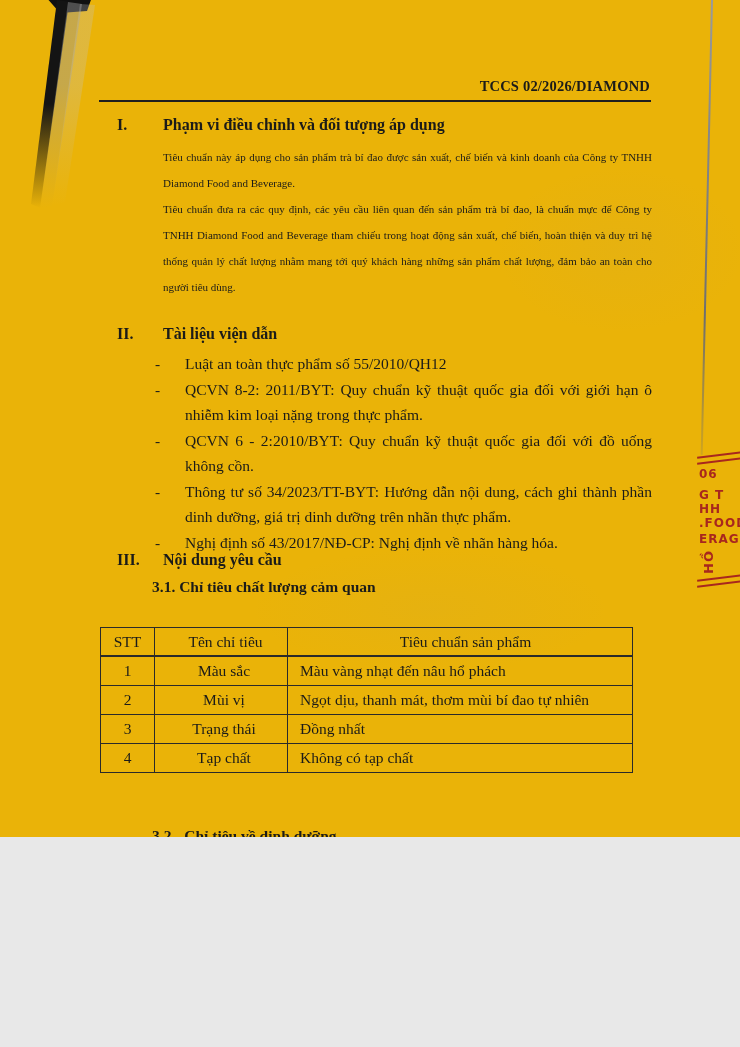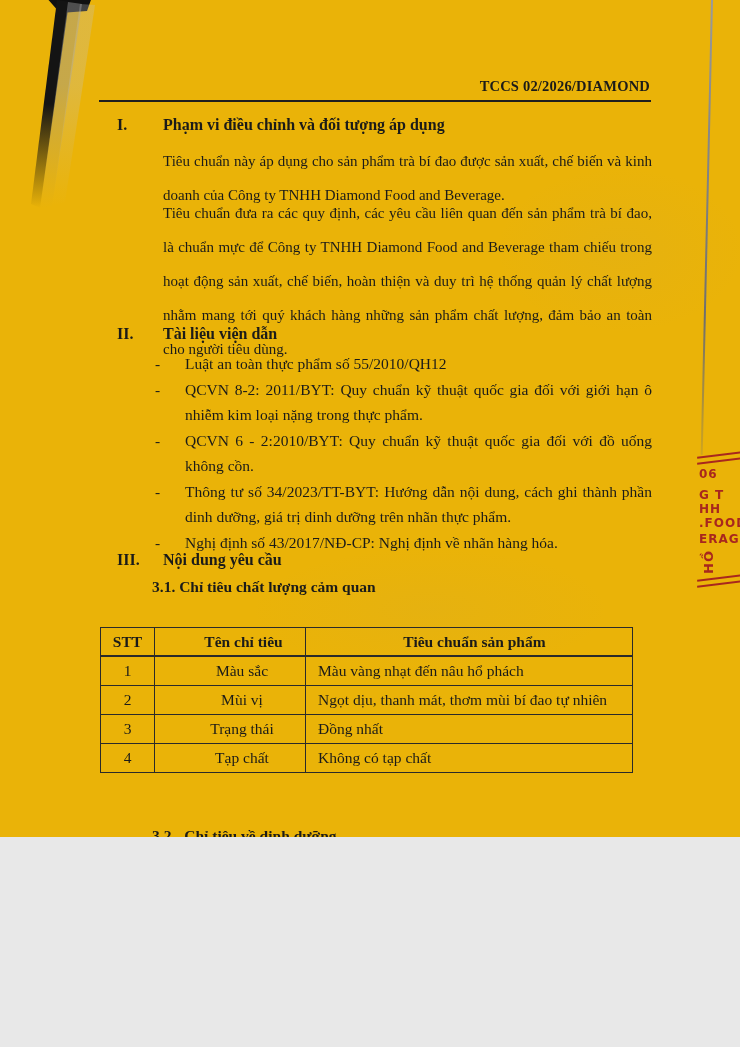--- a/index.html
+++ b/index.html
@@ -24,39 +24,39 @@
   .doc-ref { top:78px; left:100px; width:550px; text-align:right;
     font-size:14.5px; font-weight:700; letter-spacing:0.2px; }
   .header-rule { top:100px; left:99px; width:552px; height:2px; background:#1f1f1f; }
 
   
   .sec-head { left:100px; width:552px; display:flex; font-weight:700; font-size:16px; }
   .sec-head .numeral { width:63px; padding-left:17px; box-sizing:border-box; }
   .sec-head .htitle { flex:1; }
 
   .para { left:163px; width:489px; text-align:justify;
-    font-size:15px; line-height:34px; }
+    font-size:11px; line-height:26px; }
 
   
   .ref-list { left:155px; width:497px; font-size:15.5px; line-height:25.5px; }
   .ref-item { display:flex; }
   .ref-item .dash { width:30px; flex:0 0 30px; }
   .ref-item .ref-text { flex:1; text-align:justify; }
 
   .sub-head { left:152px; font-weight:700; font-size:15.5px;font-family:Liberation Serif, serif; }
   .sub-head.gap .sub-label { margin-right:9px; }
 
   
   table.spec { top:627px; left:100px; width:533px; position:absolute;
     border-collapse:collapse; font-size:15.5px; }
   table.spec th, table.spec td { border:1.6px solid #2a2a2a; }
-  table.spec th { height:25px; font-weight:700; text-align:center; border-bottom-width:2.5px; }
+  table.spec th { height:25px; font-weight:400; text-align:center; border-bottom-width:2.5px; }
   table.spec td { height:28px; padding:0 4px; }
   table.spec .col-stt { width:45px; text-align:center; }
-  table.spec .col-name { width:118px; padding-left:28px;text-align:center; }
+  table.spec .col-name { width:118px; padding-left:10px;text-align:center; }
   table.spec .col-std { padding-left:12px; }
 
   .page-num { top:858px; left:100px; width:533px; text-align:center; font-size:15px; }
 
   
   .corner-wedge { left:14px; top:-4px; }
   .edge-line-right { left:711px; top:0; width:2px; height:455px;
     background:linear-gradient(#9a9a9a,#6f6f6f 70%, rgba(110,110,110,0.2));
     transform:rotate(1.3deg); transform-origin:top center; }
   .bottom-edge { left:0; top:973px; width:738px; height:3px; opacity:.55; border-radius:2px;

